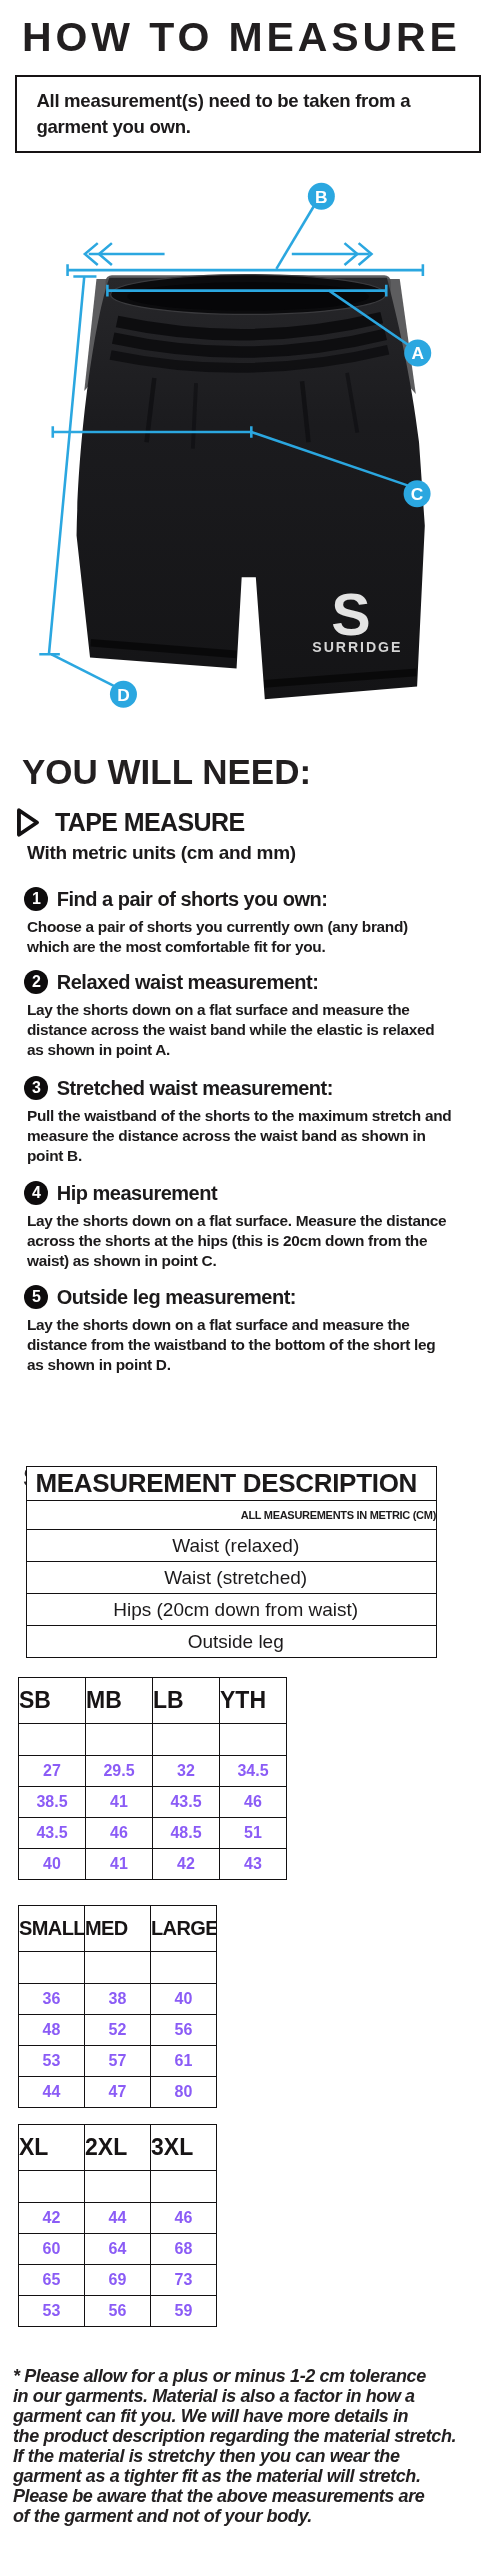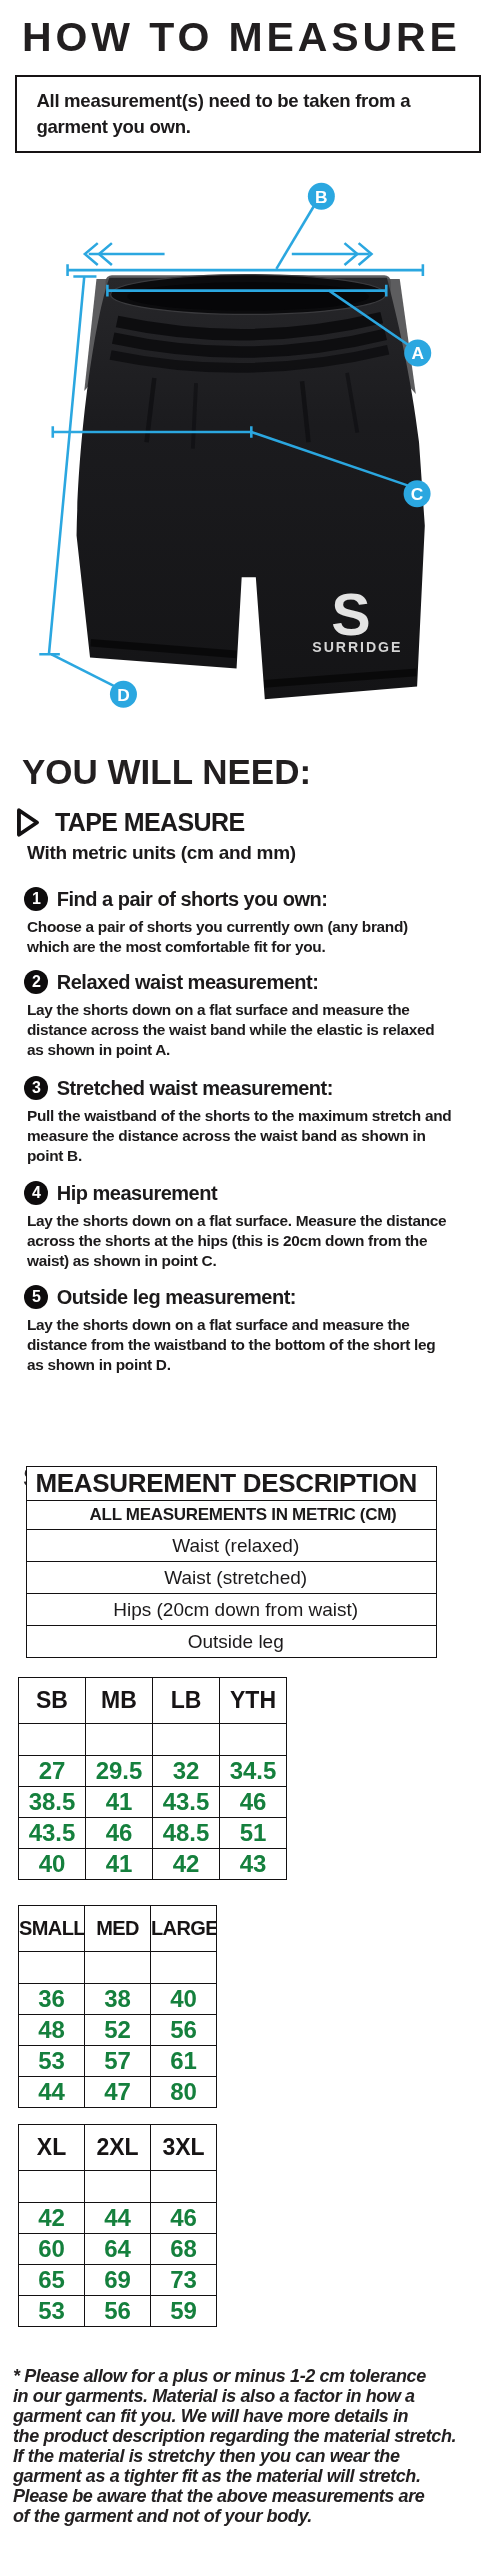--- a/index.html
+++ b/index.html
@@ -20,31 +20,31 @@
          display:flex;align-items:center;justify-content:center;font-size:16px;font-weight:bold}
   .step-title{font-size:20px;font-weight:bold;letter-spacing:-0.5px;white-space:nowrap}
   .step-body{margin:6.4px 0 0 2.6px;width:425px;font-size:15.4px;font-weight:bold;line-height:20px;letter-spacing:-0.3px}
   .sc-heading{left:23px;top:1462px;display:flex;align-items:center}
   .sc-big{font-size:28px;font-weight:bold;letter-spacing:0px;color:#2b2829;white-space:nowrap}
   .sc-small{font-size:15.4px;font-weight:bold;margin-left:7.7px;white-space:nowrap;letter-spacing:-0.3px}
   table{border-collapse:collapse;table-layout:fixed;background:#fff}
   td,th{border:1.9px solid #131112;padding:0;vertical-align:middle;overflow:hidden}
   .mdt{left:26px;top:1466px;width:411px}
   .mdt-header{height:33px;font-size:26px;font-weight:bold;text-align:left;padding-left:8.4px;letter-spacing:-0.3px}
-  .mdt-sub{height:28px;font-size:17px;font-weight:bold;text-align:center;padding-left:23px;letter-spacing:-0.3px}
+  .mdt-sub{height:28px;font-size:11px;font-weight:bold;text-align:right;padding-left:23px;letter-spacing:-0.3px}
   .mdt-row{height:31px;font-size:19px;font-weight:normal;text-align:center;padding-left:8.4px}
   .sizes{width:262px}
   .t1{left:18px;top:1677px}
   .t2{left:18px;top:1905px}
   .t3{left:18px;top:2124px}
-  .size-th{height:45px;text-align:center;font-weight:bold;color:#171415}
+  .size-th{height:45px;text-align:left;font-weight:bold;color:#171415}
   .th-big{font-size:23px}
   .th-mid{font-size:20px;letter-spacing:-0.6px}
   .size-empty{height:31px}
-  .size-val{height:30px;text-align:center;font-size:24px;font-weight:bold;color:#15803d}
+  .size-val{height:30px;text-align:center;font-size:16px;font-weight:bold;color:#8b5cf6}
   .footnote{left:13px;top:2366px;font-size:18px;font-weight:bold;font-style:italic;line-height:20px;
             letter-spacing:-0.4px;white-space:nowrap;color:#232021}
 </style>
 </head>
 <body>
 
 <div class="abs page-title">HOW TO MEASURE</div>
 
 <div class="abs note-box">
   <div class="note-text">All measurement(s) need to be taken from a garment you own.</div>

